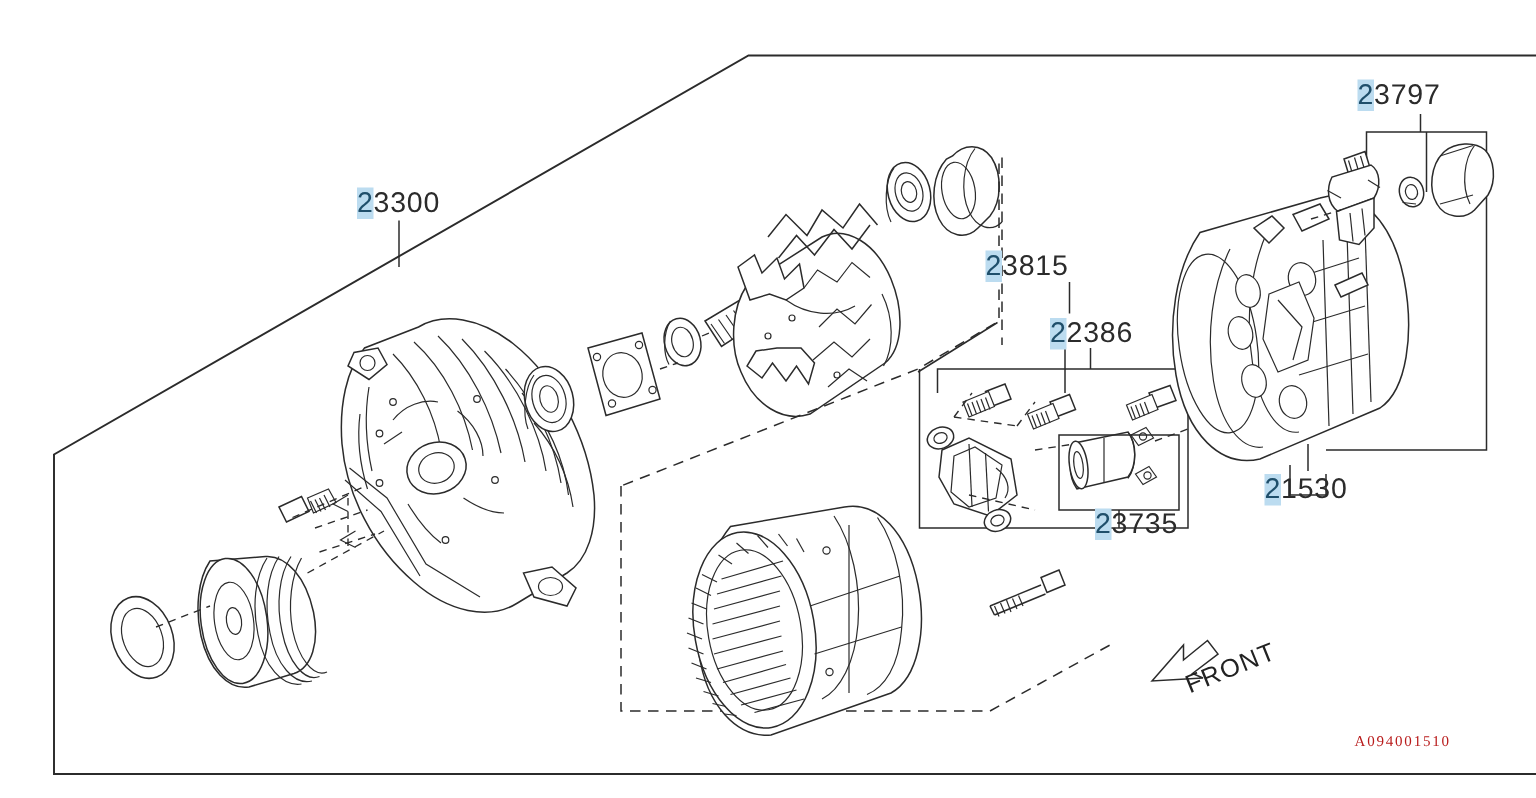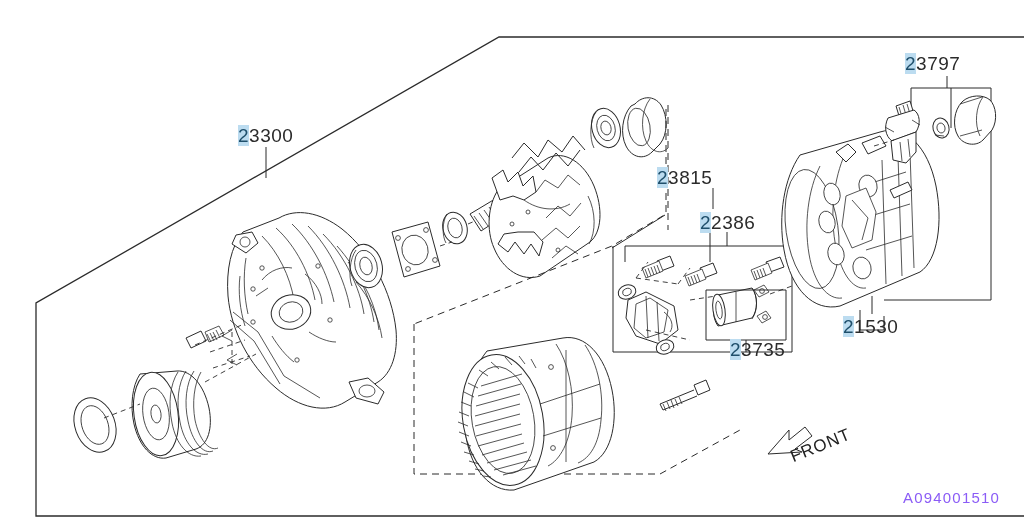--- a/index.html
+++ b/index.html
@@ -40,23 +40,23 @@
     font-family: "Liberation Sans", sans-serif;
     font-size: 17px;
     color: #222;
     transform: rotate(-22deg);
     transform-origin: left bottom;
     letter-spacing: 1px;
     white-space: nowrap;
   }
   .doc-code {
     position: absolute;
-    font-family: Liberation Sans, sans-serif;
-    font-size: 15px;
-    color: #8b5cf6;
+    font-family: Liberation Serif, serif;
+    font-size: 10px;
+    color: #b91c1c;
     letter-spacing: 1.2px;
     white-space: nowrap;
   }
 </style>
 </head>
 <body>
 
 <div id="page">
 
   <svg id="diagram-svg" viewBox="0 0 1024 532" xmlns="http://www.w3.org/2000/svg">

